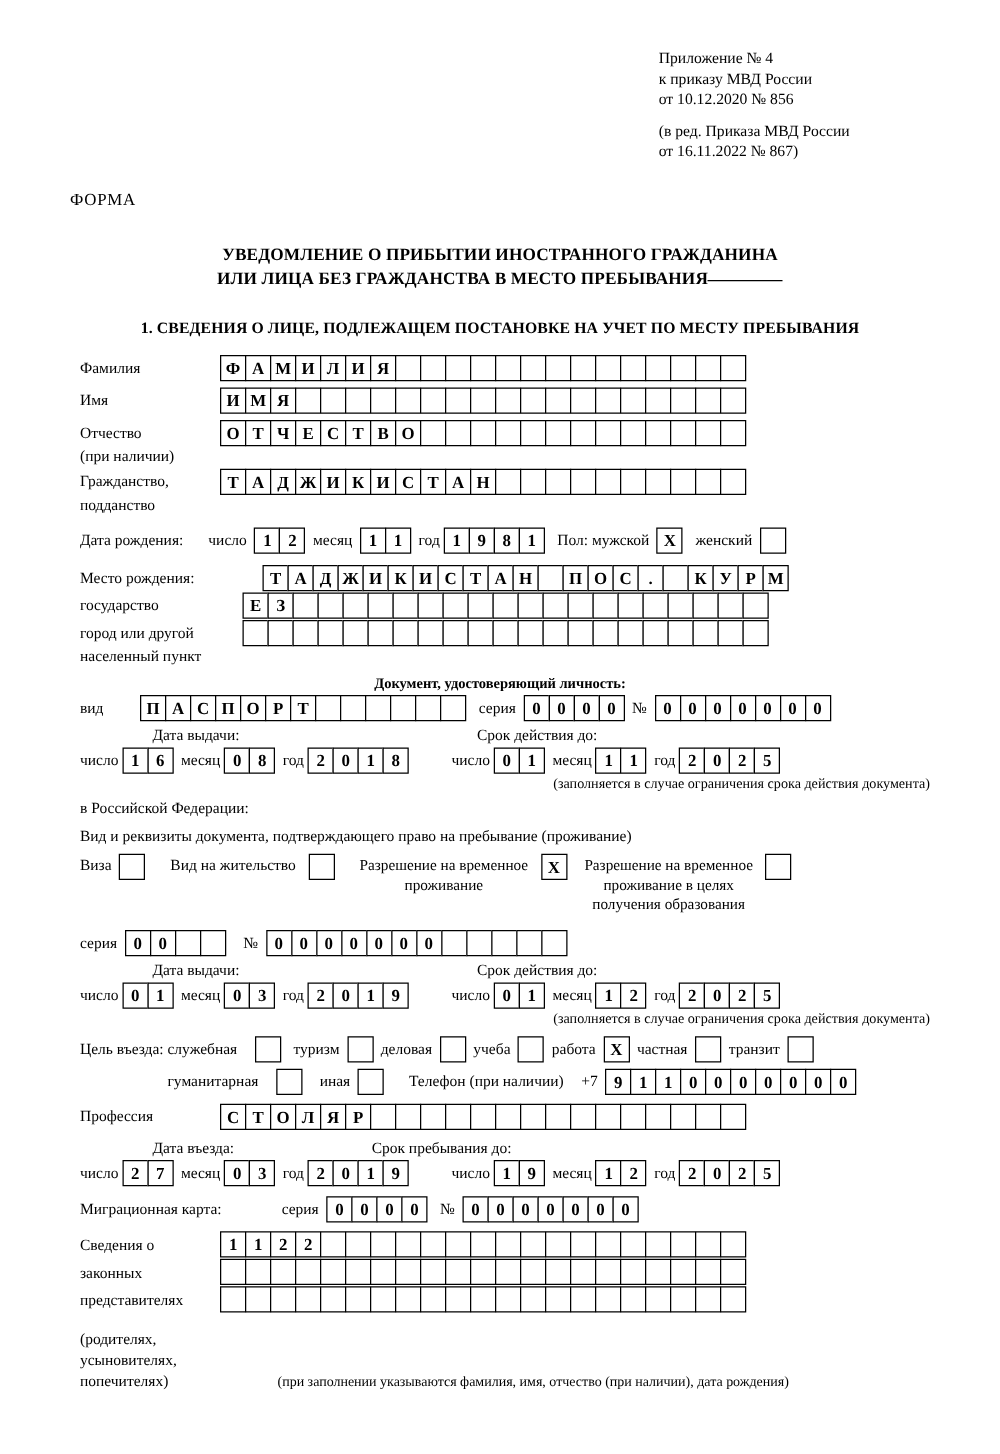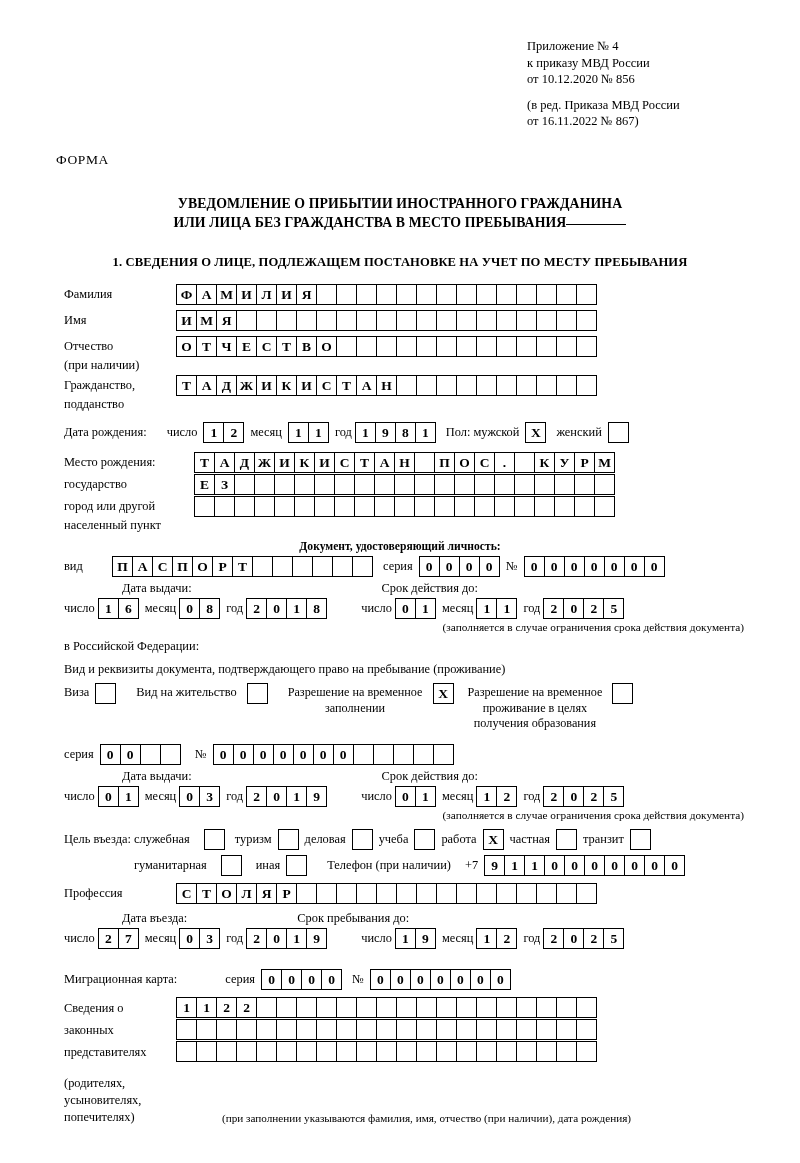--- a/index.html
+++ b/index.html
@@ -295,21 +295,21 @@
     <div class="lbl ml10">Пол: мужской</div>
     <div class="boxes ml6">
         <span class="bx first">X</span>
       </div>
     <div class="lbl ml10">женский</div>
     <div class="boxes ml6">
         <span class="bx first"></span>
       </div>
   </div>
 
-  <div class="row" style="margin-top:9px;">
+  <div class="row" style="margin-top:9px;gap:16px;">
     <div class="lead-wide" style="margin-left:8px;">Место рождения:</div>
     <div class="boxes">
         <span class="bx first">Т</span>
         <span class="bx">А</span>
         <span class="bx">Д</span>
         <span class="bx">Ж</span>
         <span class="bx">И</span>
         <span class="bx">К</span>
         <span class="bx">И</span>
         <span class="bx">С</span>
@@ -473,21 +473,21 @@
     <div class="lbl" style="margin-left:8px;margin-top:2px;">Виза</div>
     <div class="boxes ml6">
         <span class="bx first"></span>
       </div>
     <div class="lbl ml20" style="margin-top:2px;">Вид на жительство</div>
     <div class="boxes ml10">
         <span class="bx first"></span>
       </div>
     <div class="perm-label ml20" style="margin-top:2px;">
       <div>Разрешение на временное</div>
-      <div>заполнении</div>
+      <div>проживание</div>
     </div>
     <div class="boxes ml10">
         <span class="bx first">X</span>
       </div>
     <div class="perm-label ml14" style="margin-top:2px;">
       <div>Разрешение на временное</div>
       <div>проживание в целях</div>
       <div>получения образования</div>
     </div>
     <div class="boxes ml10">
@@ -682,21 +682,21 @@
       </div>
     <div class="lbl ml6">год</div>
     <div class="boxes" style="margin-left:3px;">
         <span class="bx first">2</span>
         <span class="bx">0</span>
         <span class="bx">2</span>
         <span class="bx">5</span>
       </div>
   </div>
 
-  <div class="row" style="margin-top:20px;">
+  <div class="row" style="margin-top:8px;">
     <div class="lbl" style="margin-left:8px;">Миграционная карта:</div>
     <div class="lbl" style="margin-left:48px;">серия</div>
     <div class="boxes ml6">
         <span class="bx first">0</span>
         <span class="bx">0</span>
         <span class="bx">0</span>
         <span class="bx">0</span>
       </div>
     <div class="lbl ml10">№</div>
     <div class="boxes ml6">

